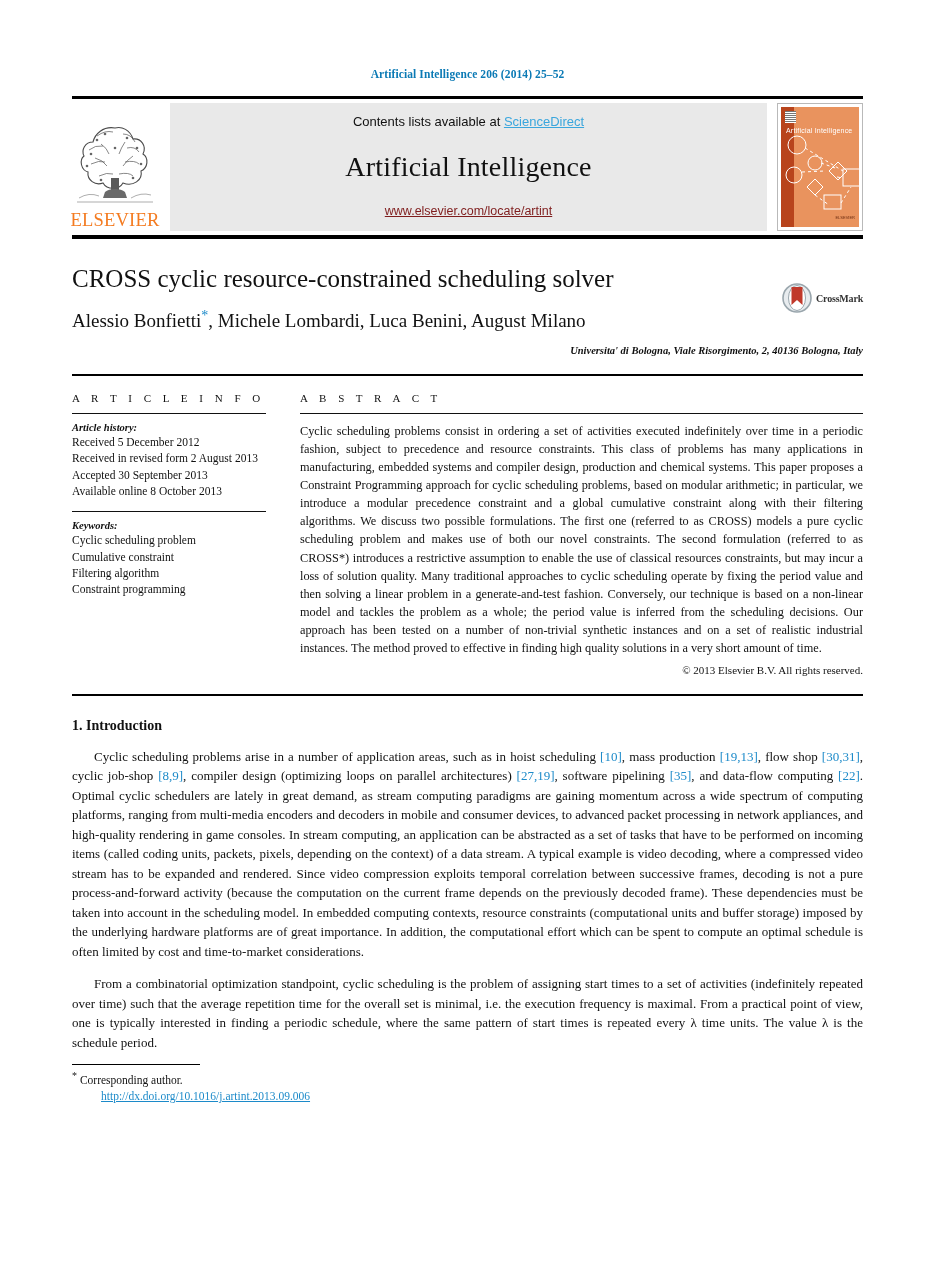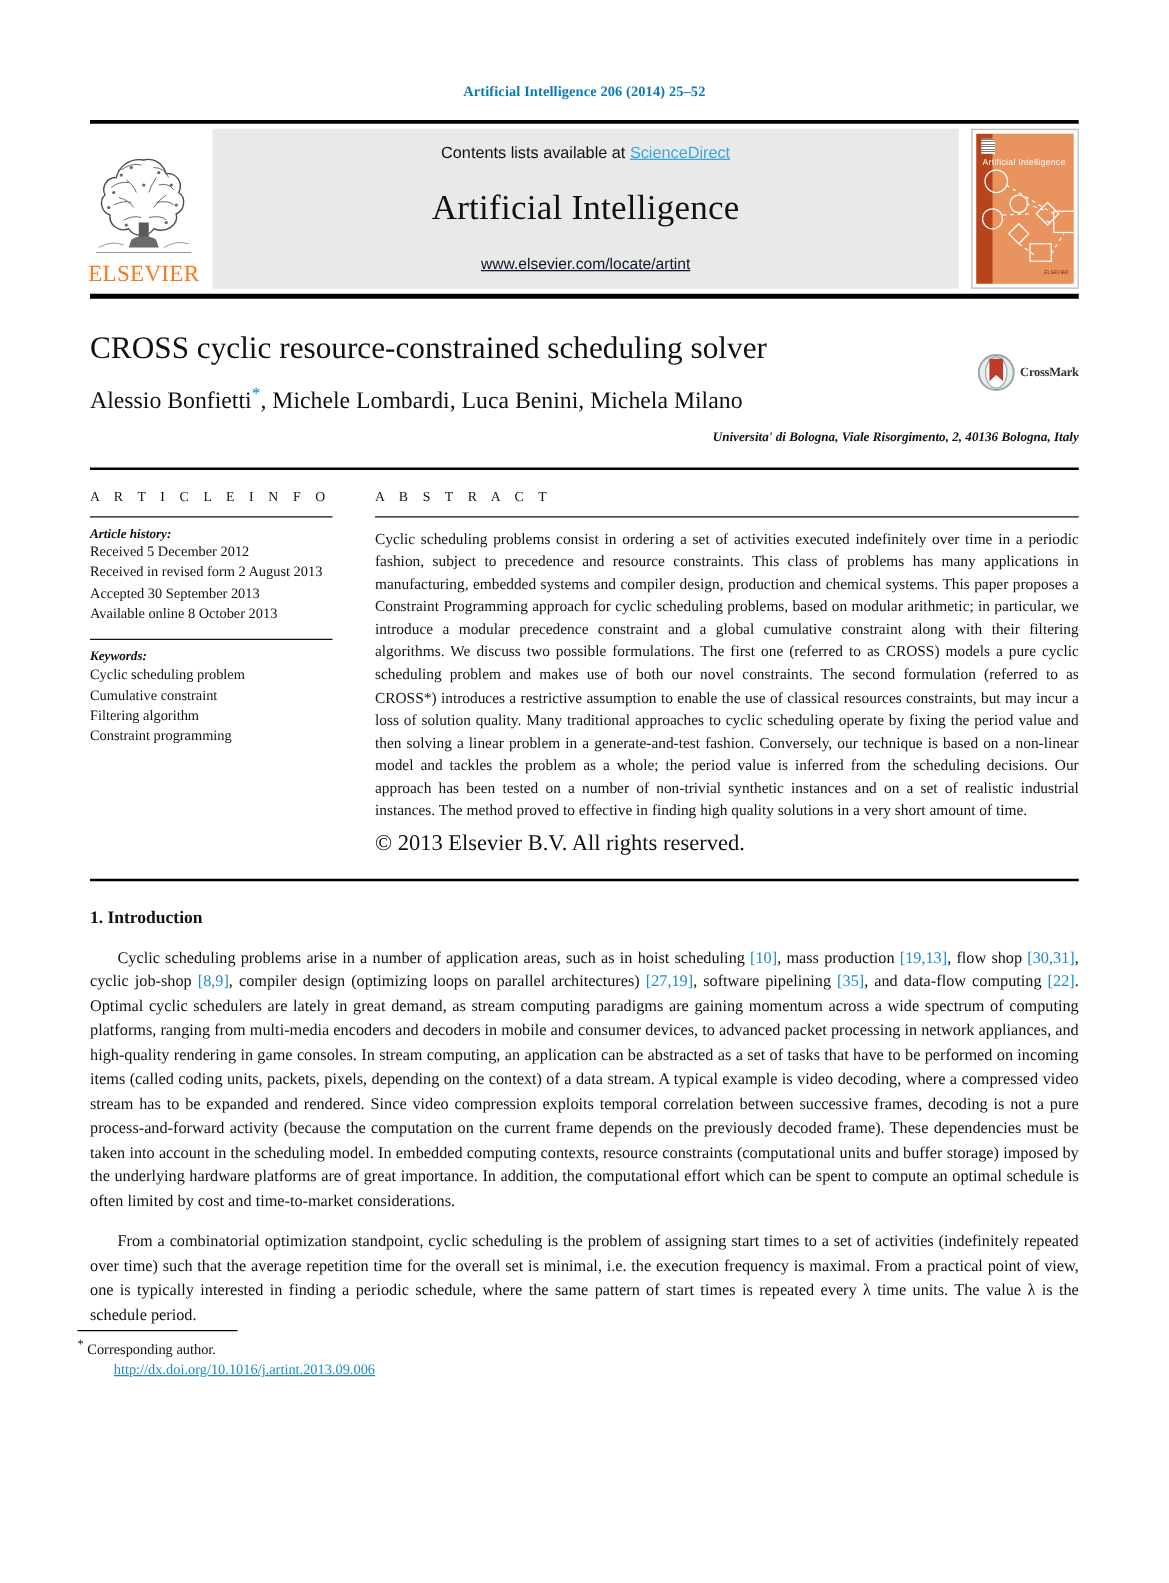--- a/index.html
+++ b/index.html
@@ -88,21 +88,21 @@
   }
   .banner .journal-name {
     font-family: "Liberation Serif", serif;
     font-size: 28px;
     color: #111;
     letter-spacing: .2px;
   }
   .banner .url {
     font-family: "Liberation Sans", sans-serif;
     font-size: 12.5px;
-    color: #0f172a;
+    color: #7f1d1d;
   }
   .cover-thumb {
     width: 86px;
     flex: 0 0 86px;
     border: 1px solid #b9b9b9;
     background: #fff;
     padding: 3px;
     box-sizing: border-box;
     display: flex;
   }
@@ -233,21 +233,22 @@
     color: #111;
   }
   .kw-block { margin-top: 12px; }
   .abstract-text {
     font-size: 12.3px;
     line-height: 1.47;
     text-align: justify;
     color: #111;
   }
   .copyright {
-    font-size: 18px;
+    font-size: 11px;
+    text-align: right;
     margin-top: 7px;
     color: #111;
   }
 
   
   .rule-after-abstract {
     border-top: 2px solid #000;
     margin-top: 18px;
   }
   .section-number {
@@ -265,21 +266,21 @@
     margin-top: 13px;
     color: #111;
     hyphens: auto;
   }
   .body-par.tight { margin-top: 2px; }
   .ref { color: #1c8ac9; }
 
   
   .footer {
     position: absolute;
-    left: 62px;
+    left: 72px;
     right: 72px;
     bottom: 36px;
     font-family: Liberation Serif, serif;
   }
   .foot-rule {
     border-top: 1.3px solid #000;
     width: 128px;
     margin-bottom: 5px;
   }
   .foot-note {
@@ -385,21 +386,21 @@
         </svg>
         <div class="cover-foot">ELSEVIER</div>
       </div>
     </div>
   </div>
 
   <div class="rule-thick-bottom"></div>
 
   <div class="title-block">
     <h1 class="paper-title">CROSS cyclic resource-constrained scheduling solver</h1>
-    <div class="authors"><span>Alessio Bonfietti</span><span class="star">*</span><span>, Michele Lombardi, Luca Benini, Michela Milano</span></div>
+    <div class="authors"><span>Alessio Bonfietti</span><span class="star">*</span><span>, Michele Lombardi, Luca Benini, August Milano</span></div>
     <div class="affiliation">Universita' di Bologna, Viale Risorgimento, 2, 40136 Bologna, Italy</div>
 
     <div class="crossmark">
       <svg width="30" height="30" viewBox="0 0 30 30">
         <circle cx="15" cy="15" r="14" fill="#e8ecef" stroke="#9aa6ad" stroke-width="1.6"></circle>
         <ellipse cx="15" cy="15" rx="8.5" ry="12.5" fill="#ffffff" stroke="#9aa6ad" stroke-width="1"></ellipse>
         <path d="M9.5 4 h11 v18 l-5.5 -5 l-5.5 5 z" fill="#c0392b"></path>
       </svg>
       <span class="label">CrossMark</span>
     </div>

